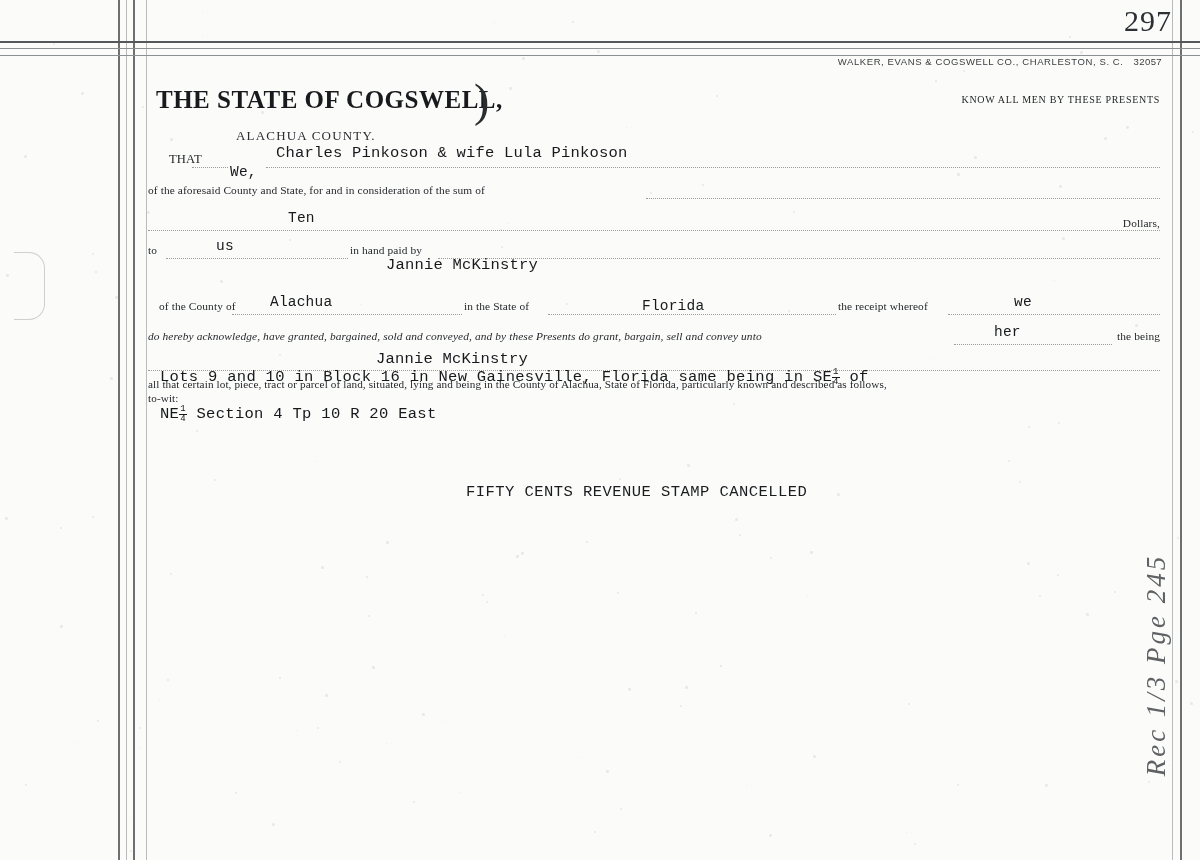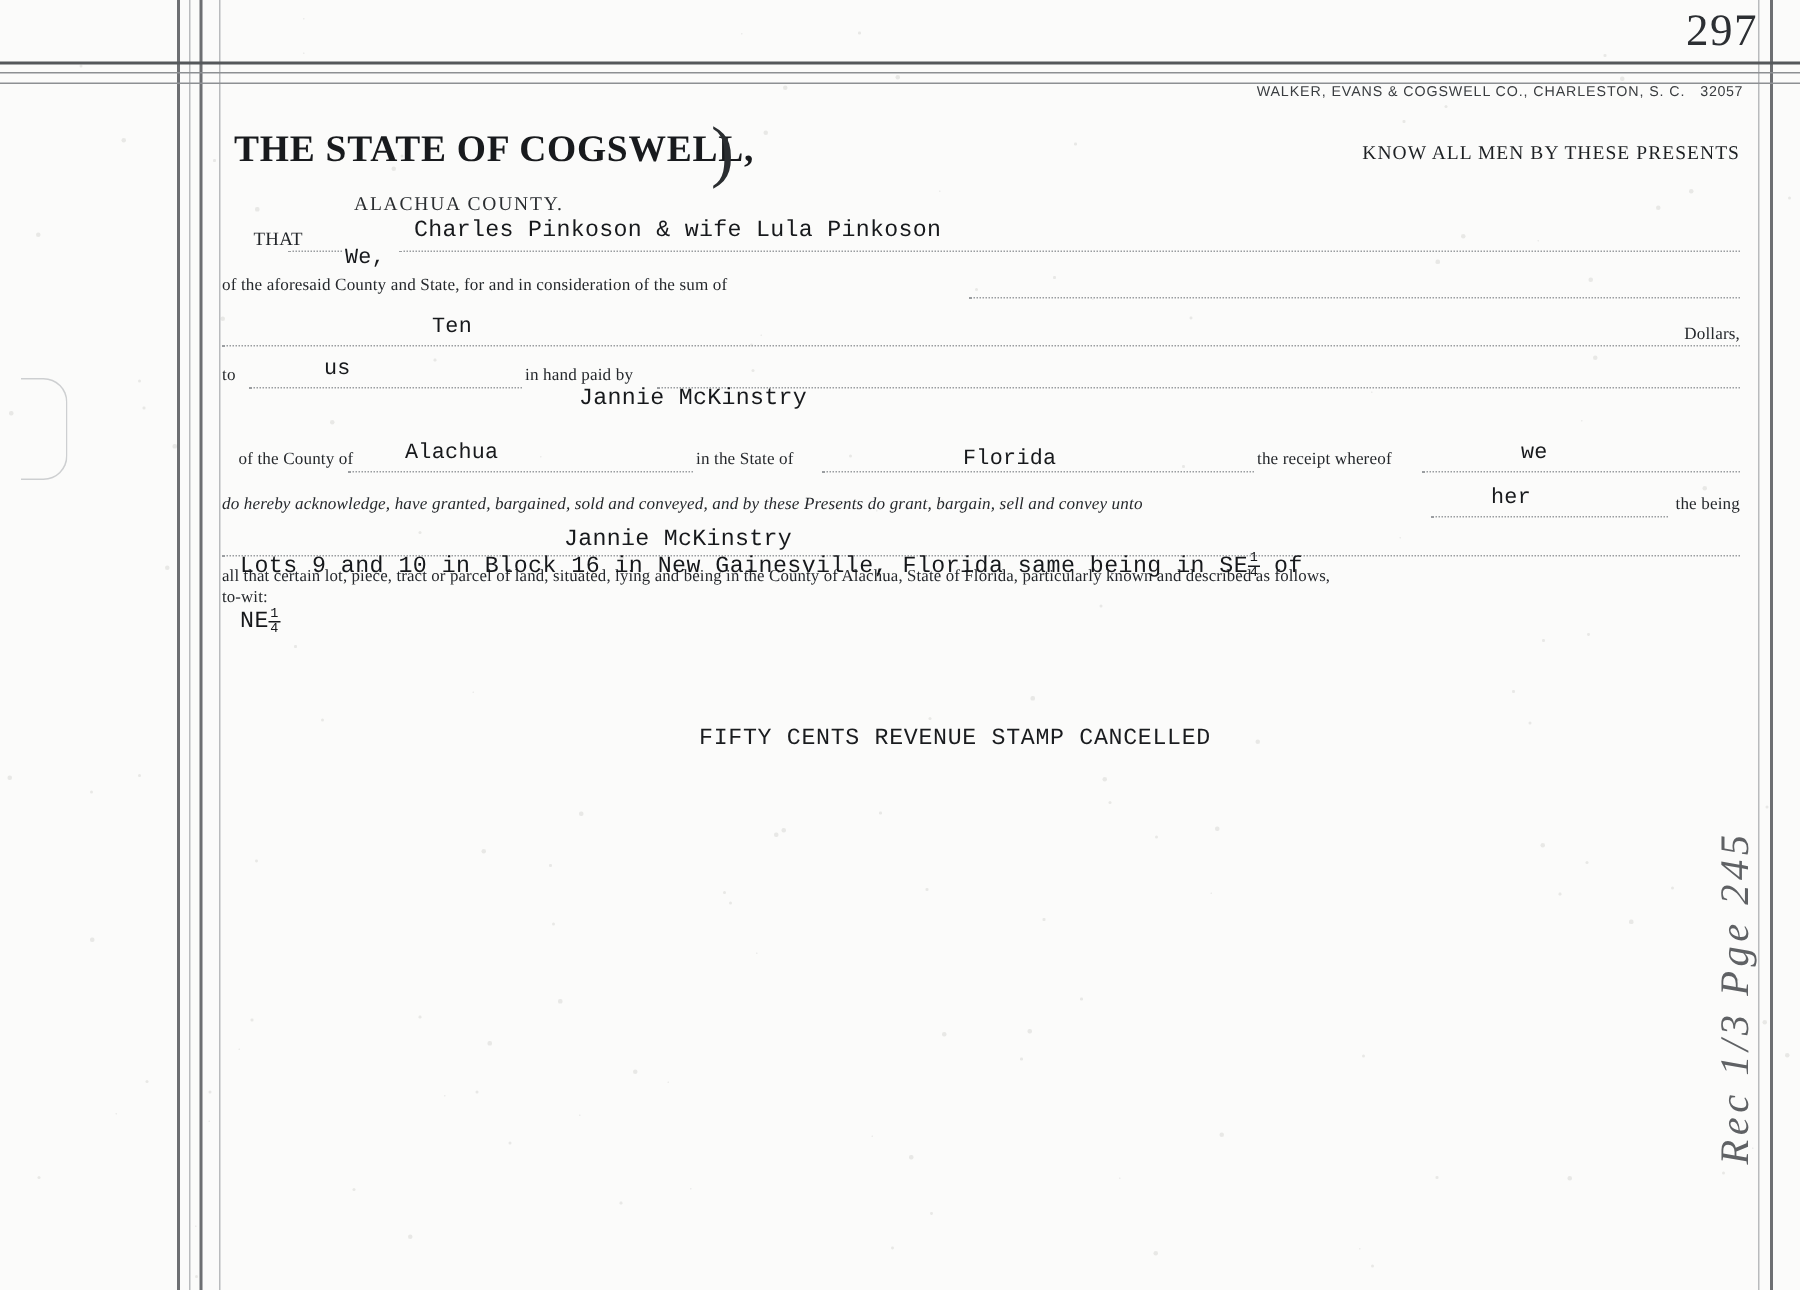--- a/index.html
+++ b/index.html
@@ -95,21 +95,21 @@
     font-size: 46px;
     line-height: 46px;
     color: #2a2d30;
     font-family: "Liberation Serif", serif;
   }
   .know-all {
     position: absolute;
     right: 0;
     top: 22px;
     font-family: "Liberation Serif", serif;
-    font-size: 13px;
+    font-size: 10px;
     letter-spacing: .7px;
     color: #1d2023;
     white-space: nowrap;
   }
 
   .county-line {
     position: absolute;
     left: 88px;
     top: 56px;
     font-family: "Liberation Serif", serif;
@@ -447,19 +447,19 @@
     <span class="printed-sm" style="position:absolute;left:0;top:14px;font-size:11.2px;">to-wit:</span>
   </div>
 
 </div>
 
 <div id="body-typed">
   <div class="line">
     <span>Lots 9 and 10 in Block  16 in New Gainesville, Florida same being in SE</span><span class="frac"><span class="n">1</span><span class="d">4</span></span><span> of</span>
   </div>
   <div class="line">
-    <span>NE</span><span class="frac"><span class="n">1</span><span class="d">4</span></span>
+    <span>NE</span><span class="frac"><span class="n">1</span><span class="d">4</span></span><span> Section 4 Tp 10 R 20 East</span>
   </div>
 </div>
 
 <div id="revenue-stamp-note">FIFTY CENTS REVENUE STAMP CANCELLED</div>
 
 <div id="margin-note">Rec 1/3 Pge 245</div>
 
 </body></html>

